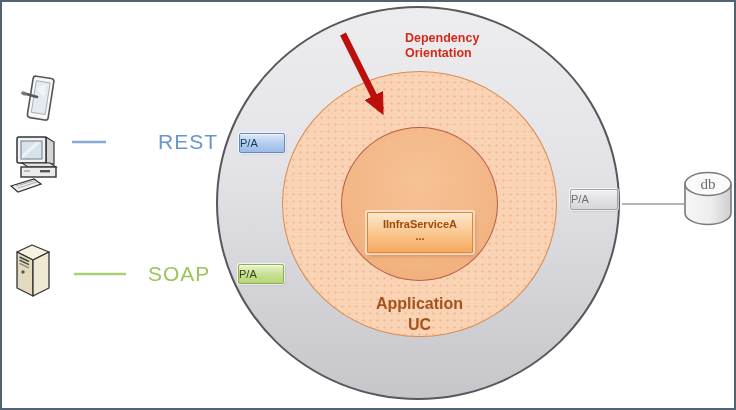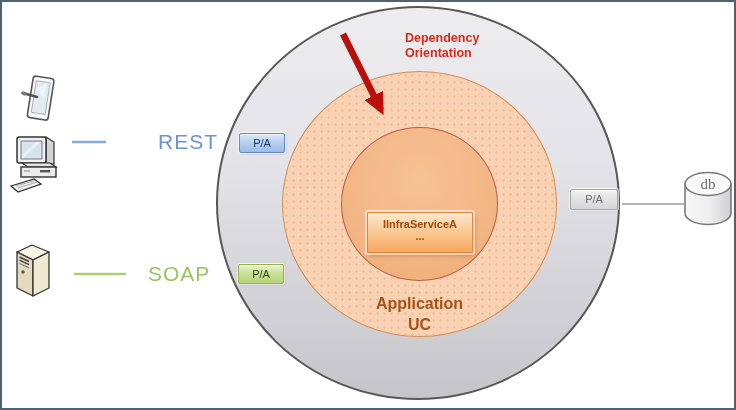--- a/index.html
+++ b/index.html
@@ -79,21 +79,21 @@
     font-size: 12.5px; font-weight: bold; line-height: 15px;
     color: #d42a1a;
     margin-left: 36px;
   }
 
   
   .badge {
     box-sizing: border-box;
     height: 20px;
     font-size: 11px; line-height: 18px;
-    text-align: center;
+    text-align: left;
     border-radius: 2px;
     box-shadow: 0 0 0 1px rgba(255,255,255,0.7), 1px 1px 2px rgba(0,0,0,0.2),
                 inset 0 1px 0 rgba(255,255,255,0.6);
   }
   .badge-rest {
     left: 237px; top: 131px; width: 46px;
     background: linear-gradient(180deg, #dce9f8 0%, #b5cef0 50%, #9cbbe8 100%);
     border: 1px solid #6189bd;
     color: #17365d;
   }

